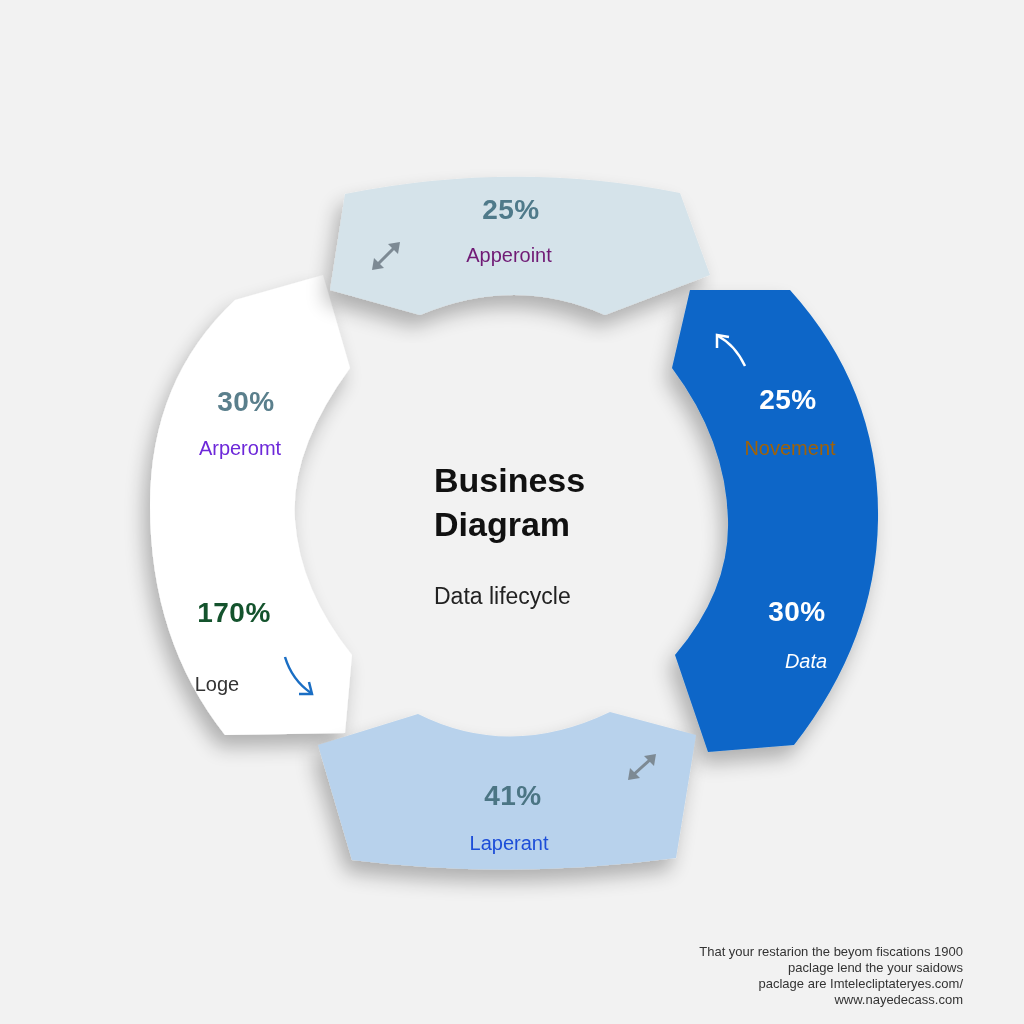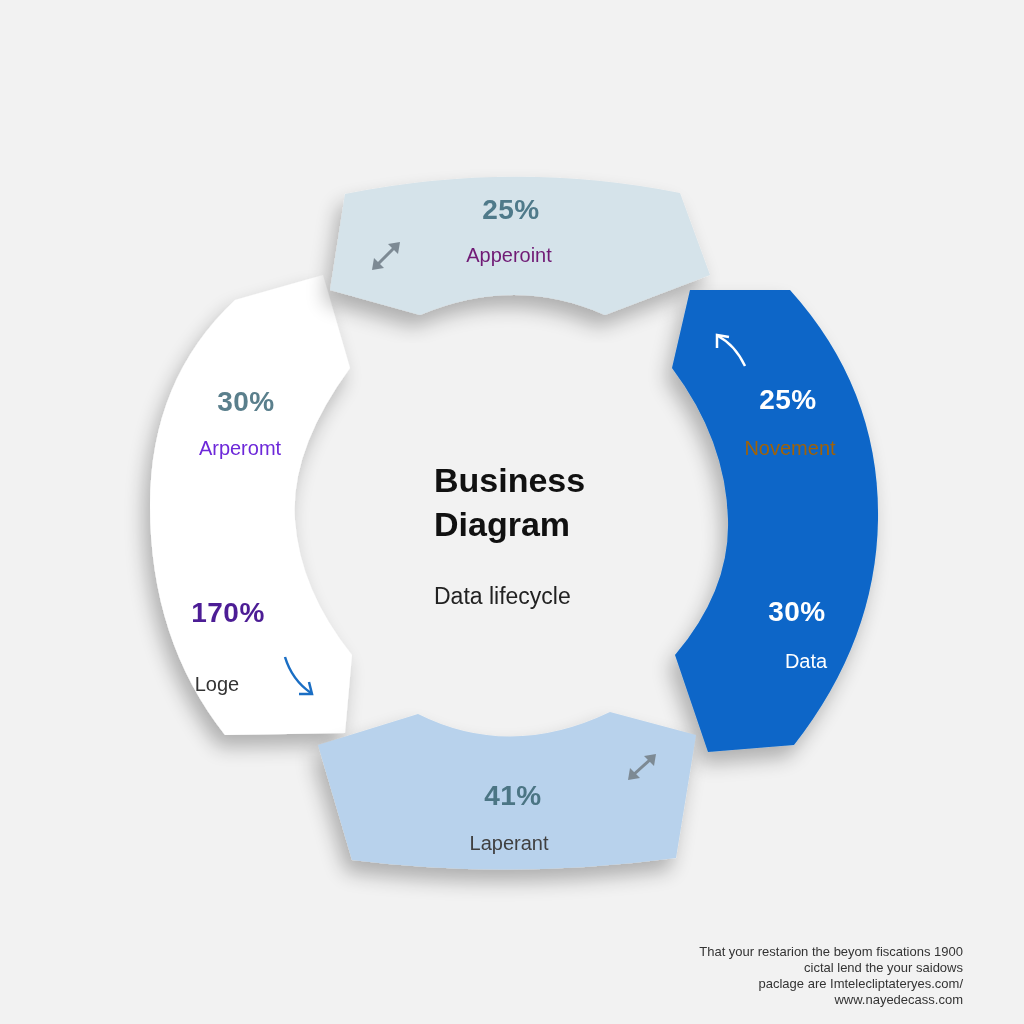--- a/index.html
+++ b/index.html
@@ -78,37 +78,37 @@
   </g>
 </svg>
 
 <div class="label pct" style="left:511px; top:194px; color:#4f7a8a;">25%</div>
 <div class="label name" style="left:509px; top:244px; color:#701a75;">Apperoint</div>
 
 <div class="label pct" style="left:788px; top:384px; color:#ffffff;">25%</div>
 <div class="label name" style="left:790px; top:437px; color:#a16207;">Novement</div>
 
 <div class="label pct" style="left:797px; top:596px; color:#ffffff;">30%</div>
-<div class="label name" style="left:806px; top:650px; color:#ffffff;">Data</div>
+<div class="label name" style="left:806px; top:650px; color:#ffffff;font-style:italic;">Data</div>
 
 <div class="label pct" style="left:246px; top:386px; color:#5a7f8c;">30%</div>
 <div class="label name" style="left:240px; top:437px; color:#6d28d9;">Arperomt</div>
 
-<div class="label pct" style="left:228px; top:597px; color:#4c1d95;">170%</div>
+<div class="label pct" style="left:234px; top:597px; color:#14532d;">170%</div>
 <div class="label name" style="left:217px; top:650px; color:#333;margin-top:23px;">Loge</div>
 
 <div class="label pct" style="left:513px; top:780px; color:#4b7584;">41%</div>
-<div class="label name" style="left:509px; top:832px; color:#404040;">Laperant</div>
+<div class="label name" style="left:509px; top:832px; color:#1d4ed8;">Laperant</div>
 
 <div class="center-title">
   <div>Business</div>
   <div>Diagram</div>
 </div>
 <div class="center-sub">
   <div>Data lifecycle</div>
 </div>
 
 <div class="footnote">
   <div>That your restarion the beyom fiscations 1900</div>
-  <div>cictal lend the your saidows</div>
+  <div>paclage lend the your saidows</div>
   <div>paclage are Imtelecliptateryes.com/</div>
   <div>www.nayedecass.com</div>
 </div>
 
 </body></html>

